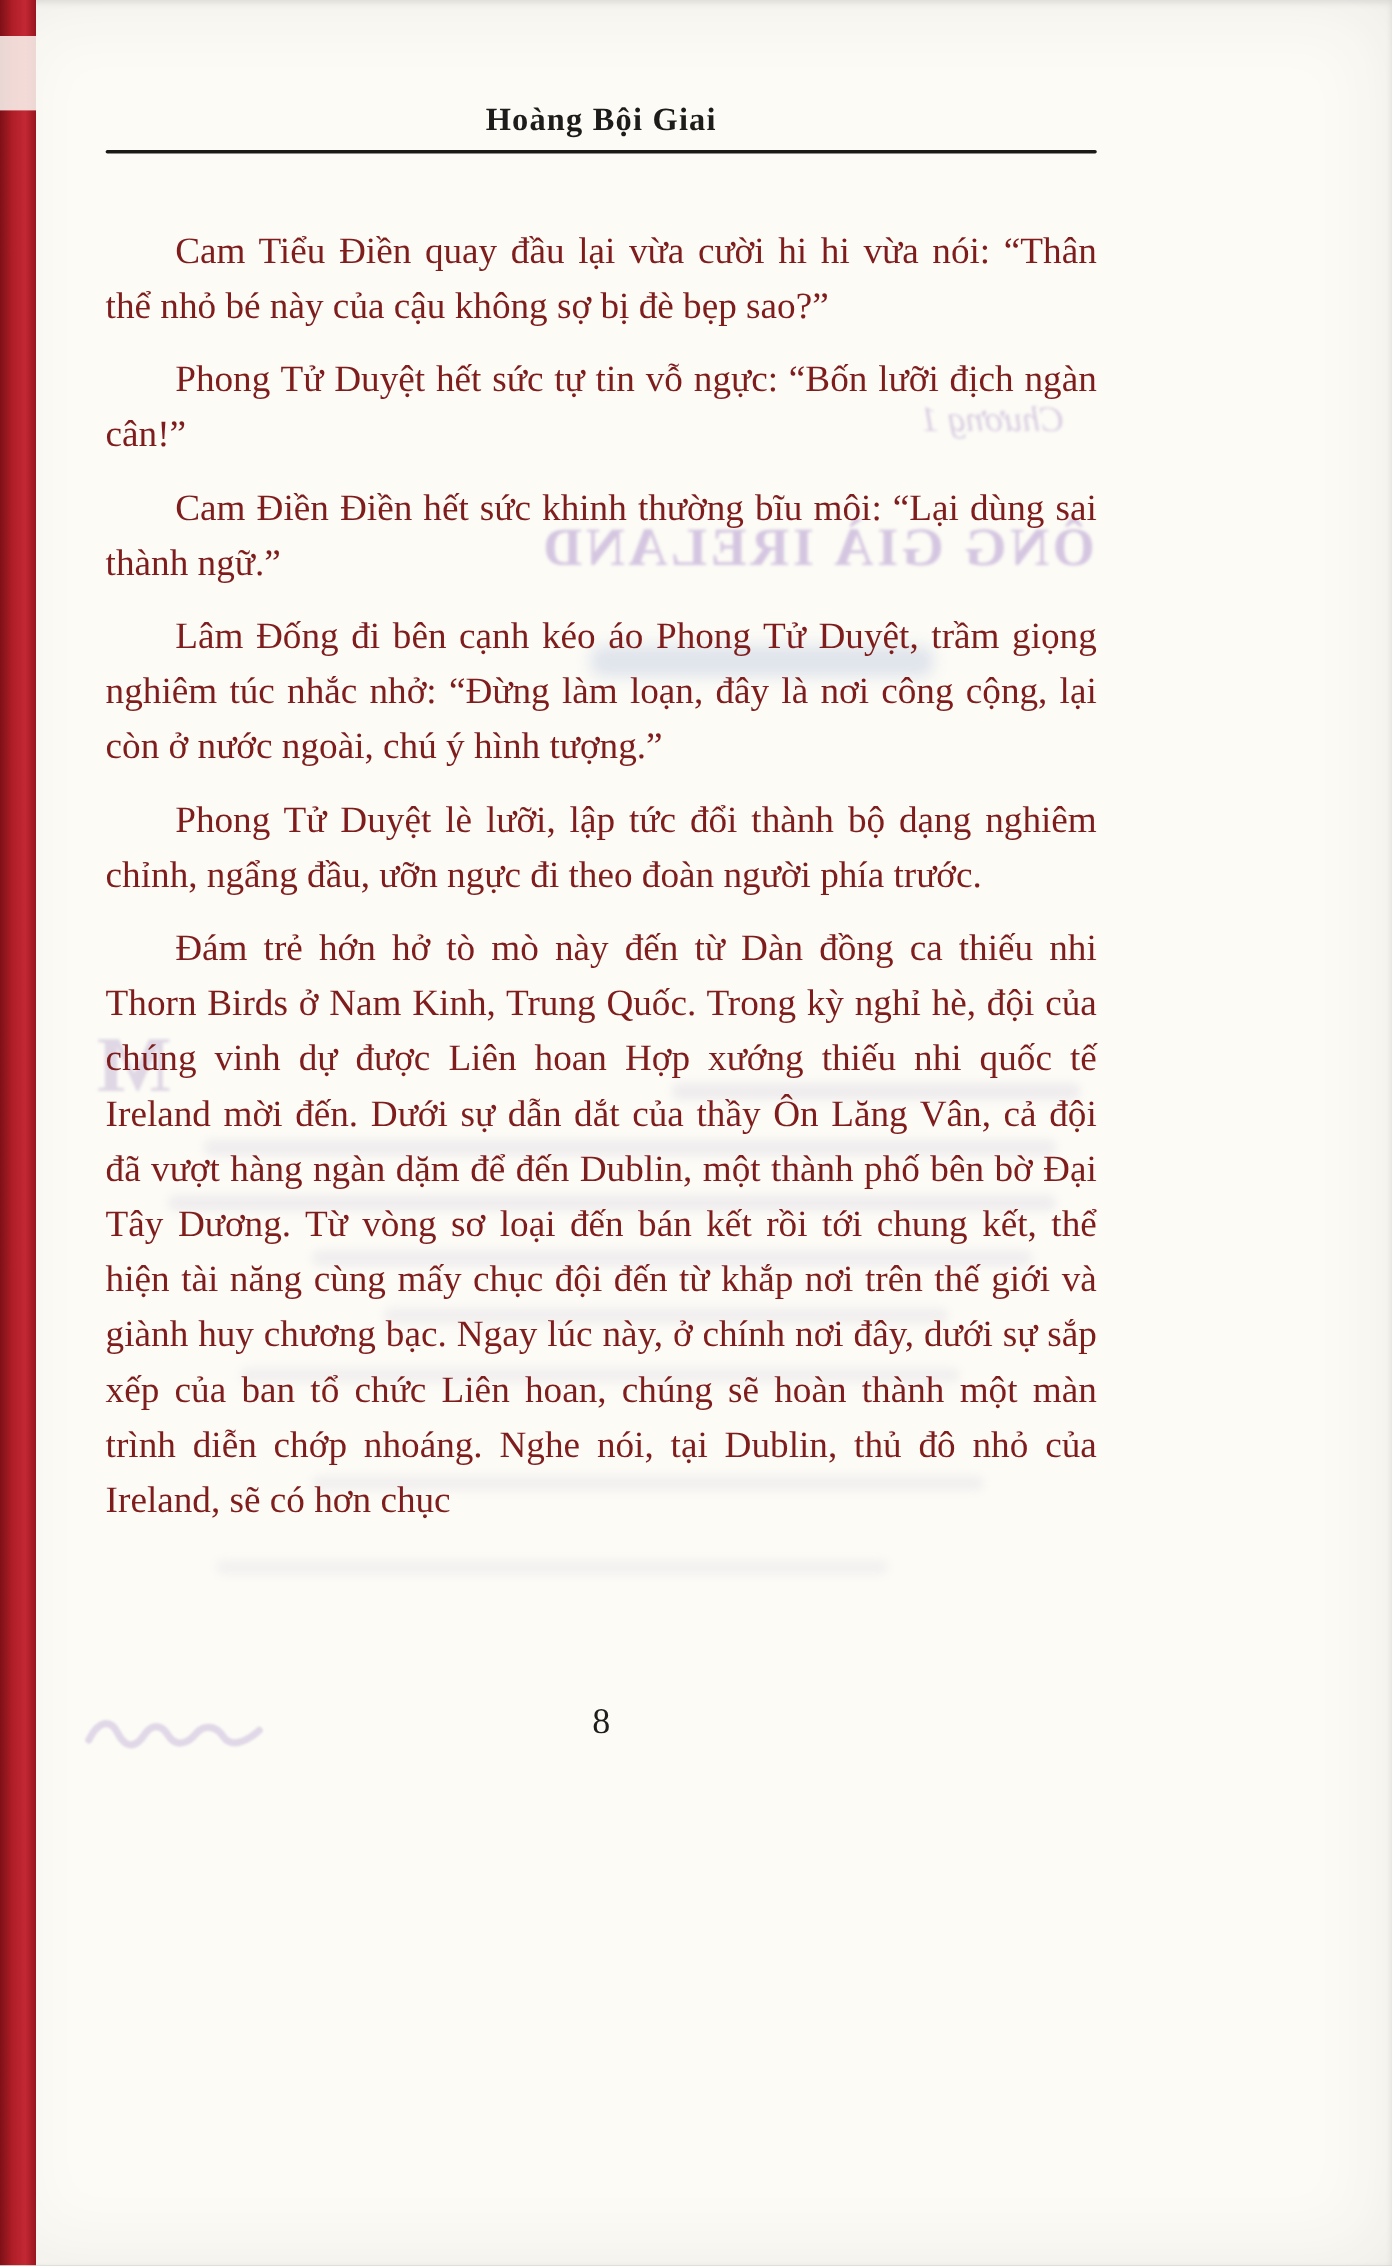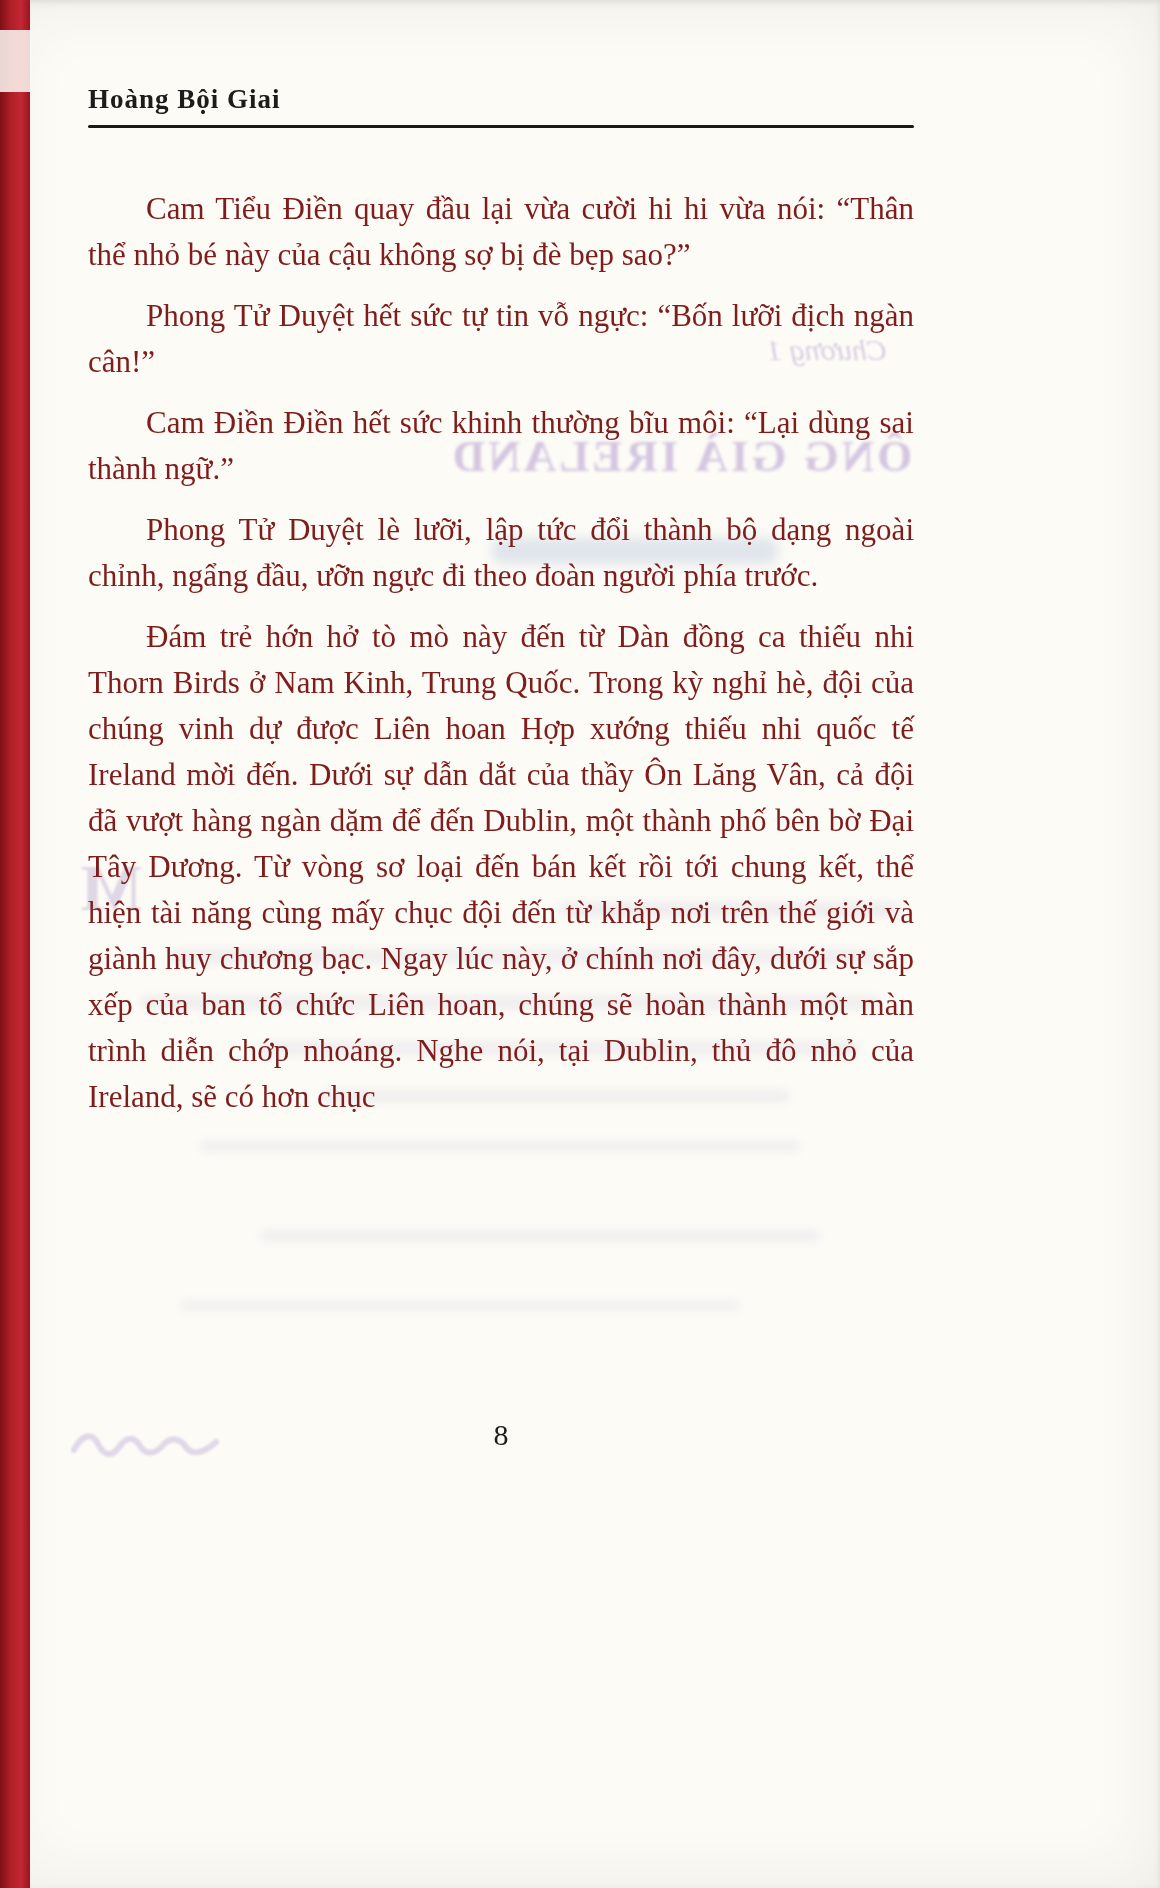--- a/index.html
+++ b/index.html
@@ -21,21 +21,21 @@
   .spine-light {
     position:absolute; left:0; top:30px; width:30px; height:62px;
     background:rgba(252,250,245,0.85);
   }
 
   .content {
     position:absolute; left:88px; top:84px; width:826px;
   }
 
   .header {
-    text-align:left;
+    text-align:center;
     font-weight:bold;
     font-size:27px;
     letter-spacing:1px;
     color:#1e1c1a;
   }
   .rule {
     height:3px;
     background:#1c1a18;
     margin-top:10px;
     border-radius:2px;
@@ -134,21 +134,22 @@
   <div class="smudge st8"></div>
 
   <div class="content">
     <div class="header">Hoàng Bội Giai</div>
     <div class="rule"></div>
 
     <div class="body-text">
       <p>Cam Tiểu Điền quay đầu lại vừa cười hi hi vừa nói: “Thân thể nhỏ bé này của cậu không sợ bị đè bẹp sao?”</p>
       <p>Phong Tử Duyệt hết sức tự tin vỗ ngực: “Bốn lưỡi địch ngàn cân!”</p>
       <p>Cam Điền Điền hết sức khinh thường bĩu môi: “Lại dùng sai thành ngữ.”</p>
-      <p>Phong Tử Duyệt lè lưỡi, lập tức đổi thành bộ dạng ngoài chỉnh, ngẩng đầu, ưỡn ngực đi theo đoàn người phía trước.</p>
+      <p>Lâm Đống đi bên cạnh kéo áo Phong Tử Duyệt, trầm giọng nghiêm túc nhắc nhở: “Đừng làm loạn, đây là nơi công cộng, lại còn ở nước ngoài, chú ý hình tượng.”</p>
+      <p>Phong Tử Duyệt lè lưỡi, lập tức đổi thành bộ dạng nghiêm chỉnh, ngẩng đầu, ưỡn ngực đi theo đoàn người phía trước.</p>
       <p>Đám trẻ hớn hở tò mò này đến từ Dàn đồng ca thiếu nhi Thorn Birds ở Nam Kinh, Trung Quốc. Trong kỳ nghỉ hè, đội của chúng vinh dự được Liên hoan Hợp xướng thiếu nhi quốc tế Ireland mời đến. Dưới sự dẫn dắt của thầy Ôn Lăng Vân, cả đội đã vượt hàng ngàn dặm để đến Dublin, một thành phố bên bờ Đại Tây Dương. Từ vòng sơ loại đến bán kết rồi tới chung kết, thể hiện tài năng cùng mấy chục đội đến từ khắp nơi trên thế giới và giành huy chương bạc. Ngay lúc này, ở chính nơi đây, dưới sự sắp xếp của ban tổ chức Liên hoan, chúng sẽ hoàn thành một màn trình diễn chớp nhoáng. Nghe nói, tại Dublin, thủ đô nhỏ của Ireland, sẽ có hơn chục</p>
     </div>
   </div>
 
   <div class="page-number">8</div>
 
   <svg class="watermark" width="160" height="50" viewBox="0 0 160 50">
     <path d="M6,30 C14,14 24,12 30,24 C36,36 44,38 52,26 C58,17 66,16 72,26 C78,36 88,34 96,24 C102,17 112,18 118,27 C124,36 136,33 148,22" fill="none" stroke="#b49fd0" stroke-width="6" stroke-linecap="round"></path>
   </svg>
 

